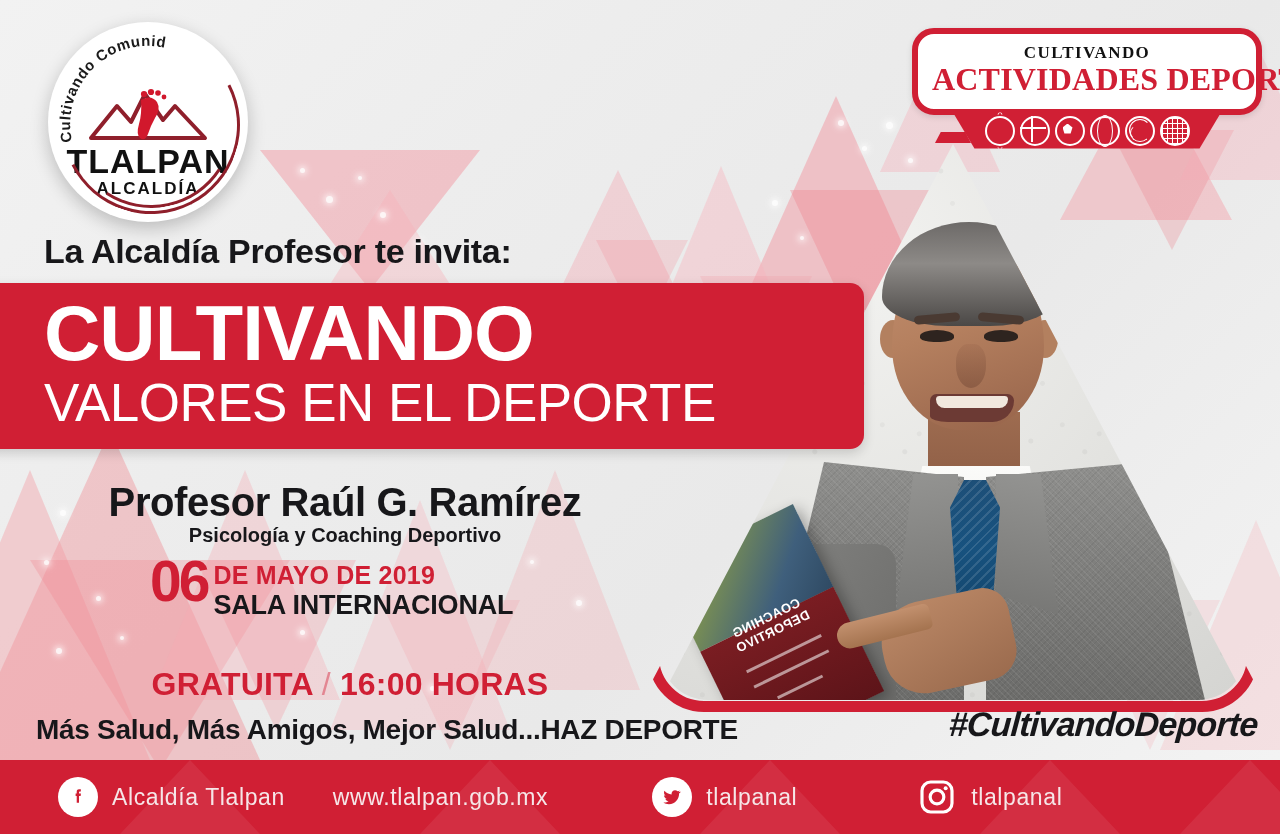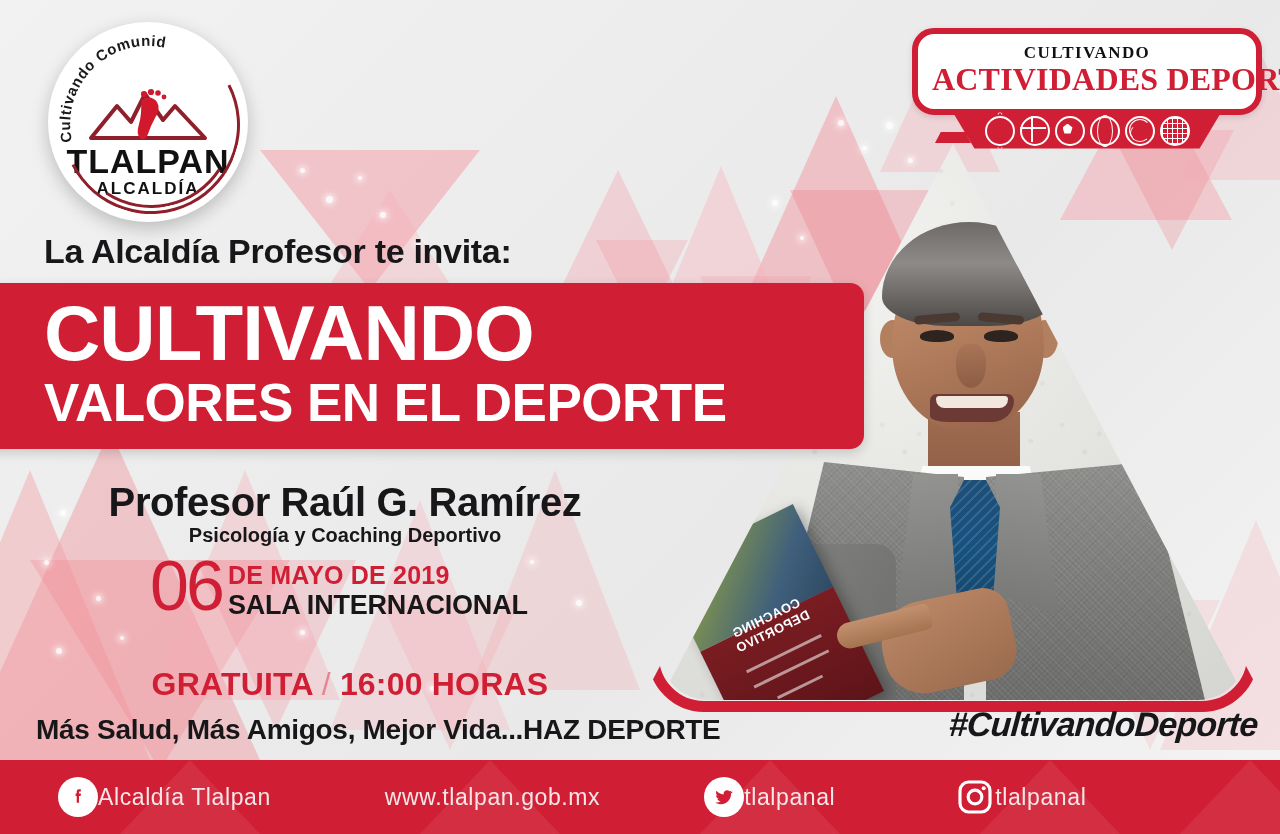--- a/index.html
+++ b/index.html
@@ -214,21 +214,21 @@
   .title-main {
     color: #fff;
     font-size: 78px;
     font-weight: bold;
     line-height: .98;
     letter-spacing: -1px;
   }
   .title-sub {
     color: #fff;
     font-size: 53px;
-    font-weight: bold;
+    font-weight: normal;
     line-height: 1.05;
     letter-spacing: -.5px;
     margin-top: 4px;
   }
 
   
   .speaker-name {
     position: absolute;
     left: 0; top: 480px;
     width: 690px;
@@ -250,22 +250,22 @@
 
   
   .date-row {
     position: absolute;
     left: 150px;
     top: 556px;
     display: flex;
     align-items: flex-start;
   }
   .date-num {
-    font-size: 70px;
-    font-weight: normal;
+    font-size: 57px;
+    font-weight: bold;
     color: #d01f34;
     line-height: .88;
     letter-spacing: -3px;
   }
   .date-info { margin-left: 6px; padding-top: 6px; }
   .date-month {
     font-size: 25px;
     font-weight: bold;
     color: #d01f34;
     line-height: 1.1;
@@ -555,20 +555,21 @@
     width: 0; height: 0;
     border-left: 70px solid transparent;
     border-right: 70px solid transparent;
     border-bottom: 74px solid rgba(255,255,255,.07);
     bottom: 0;
   }
   .fitem {
     position: relative;
     display: flex;
     align-items: center;
+    gap: 14px;
     z-index: 2;
   }
   .fcircle {
     width: 40px; height: 40px;
     border-radius: 50%;
     background: #fff;
     display: flex;
     align-items: center;
     justify-content: center;
     flex: none;
@@ -733,41 +734,41 @@
       <div class="venue1">SALA INTERNACIONAL</div>
     </div>
   </div>
 
   <div class="price-row">
     <span>GRATUITA</span>
     <span class="slash">/</span>
     <span>16:00 HORAS</span>
   </div>
 
-  <div class="tagline">Más Salud, Más Amigos, Mejor Vida...HAZ DEPORTE</div>
+  <div class="tagline">Más Salud, Más Amigos, Mejor Salud...HAZ DEPORTE</div>
 
   <div class="hashtag">#CultivandoDeporte</div>
 
   <div class="footer">
     <div class="footer-tri" style="left:120px;"></div>
     <div class="footer-tri" style="left:420px;"></div>
     <div class="footer-tri" style="left:700px;"></div>
     <div class="footer-tri" style="left:980px;"></div>
     <div class="footer-tri" style="left:1180px;"></div>
 
     <div class="fitem" style="margin-left:58px;">
       <span class="fcircle">
         <svg width="22" height="22" viewBox="0 0 24 24">
             <path fill="#d01f34" d="M15.2 8.2h-2.1V6.9c0-.6.4-.8.7-.8h1.3V3.6h-1.9c-2.1 0-2.6 1.6-2.6 2.6v2h-1.2v2.6h1.2v7.6h2.5v-7.6h1.8l.3-2.6z"></path>
           </svg>
       </span>
       <span class="ftext">Alcaldía Tlalpan</span>
     </div>
 
-    <div class="fitem" style="margin-left:114px;">
+    <div class="fitem" style="margin-left:48px;">
       <span class="ftext">www.tlalpan.gob.mx</span>
     </div>
 
     <div class="fitem" style="margin-left:104px;">
       <span class="fcircle">
         <svg width="22" height="22" viewBox="0 0 24 24">
             <path fill="#d01f34" d="M21 6.3c-.7.3-1.4.5-2.2.6.8-.5 1.4-1.2 1.7-2.1-.7.5-1.6.8-2.4 1-.7-.8-1.7-1.2-2.8-1.2-2.1 0-3.8 1.7-3.8 3.8 0 .3 0 .6.1.9C8.4 9.1 5.6 7.6 3.8 5.3c-.3.6-.5 1.2-.5 2 0 1.3.7 2.5 1.7 3.2-.6 0-1.2-.2-1.7-.5 0 1.9 1.3 3.4 3.1 3.8-.3.1-.7.1-1 .1-.2 0-.5 0-.7-.1.5 1.5 1.9 2.6 3.6 2.7-1.3 1-3 1.6-4.8 1.6H2.6c1.7 1.1 3.8 1.8 6 1.8 7.2 0 11.1-6 11.1-11.1v-.5c.8-.6 1.4-1.3 1.9-2z"></path>
           </svg>
       </span>
       <span class="ftext">tlalpanal</span>

